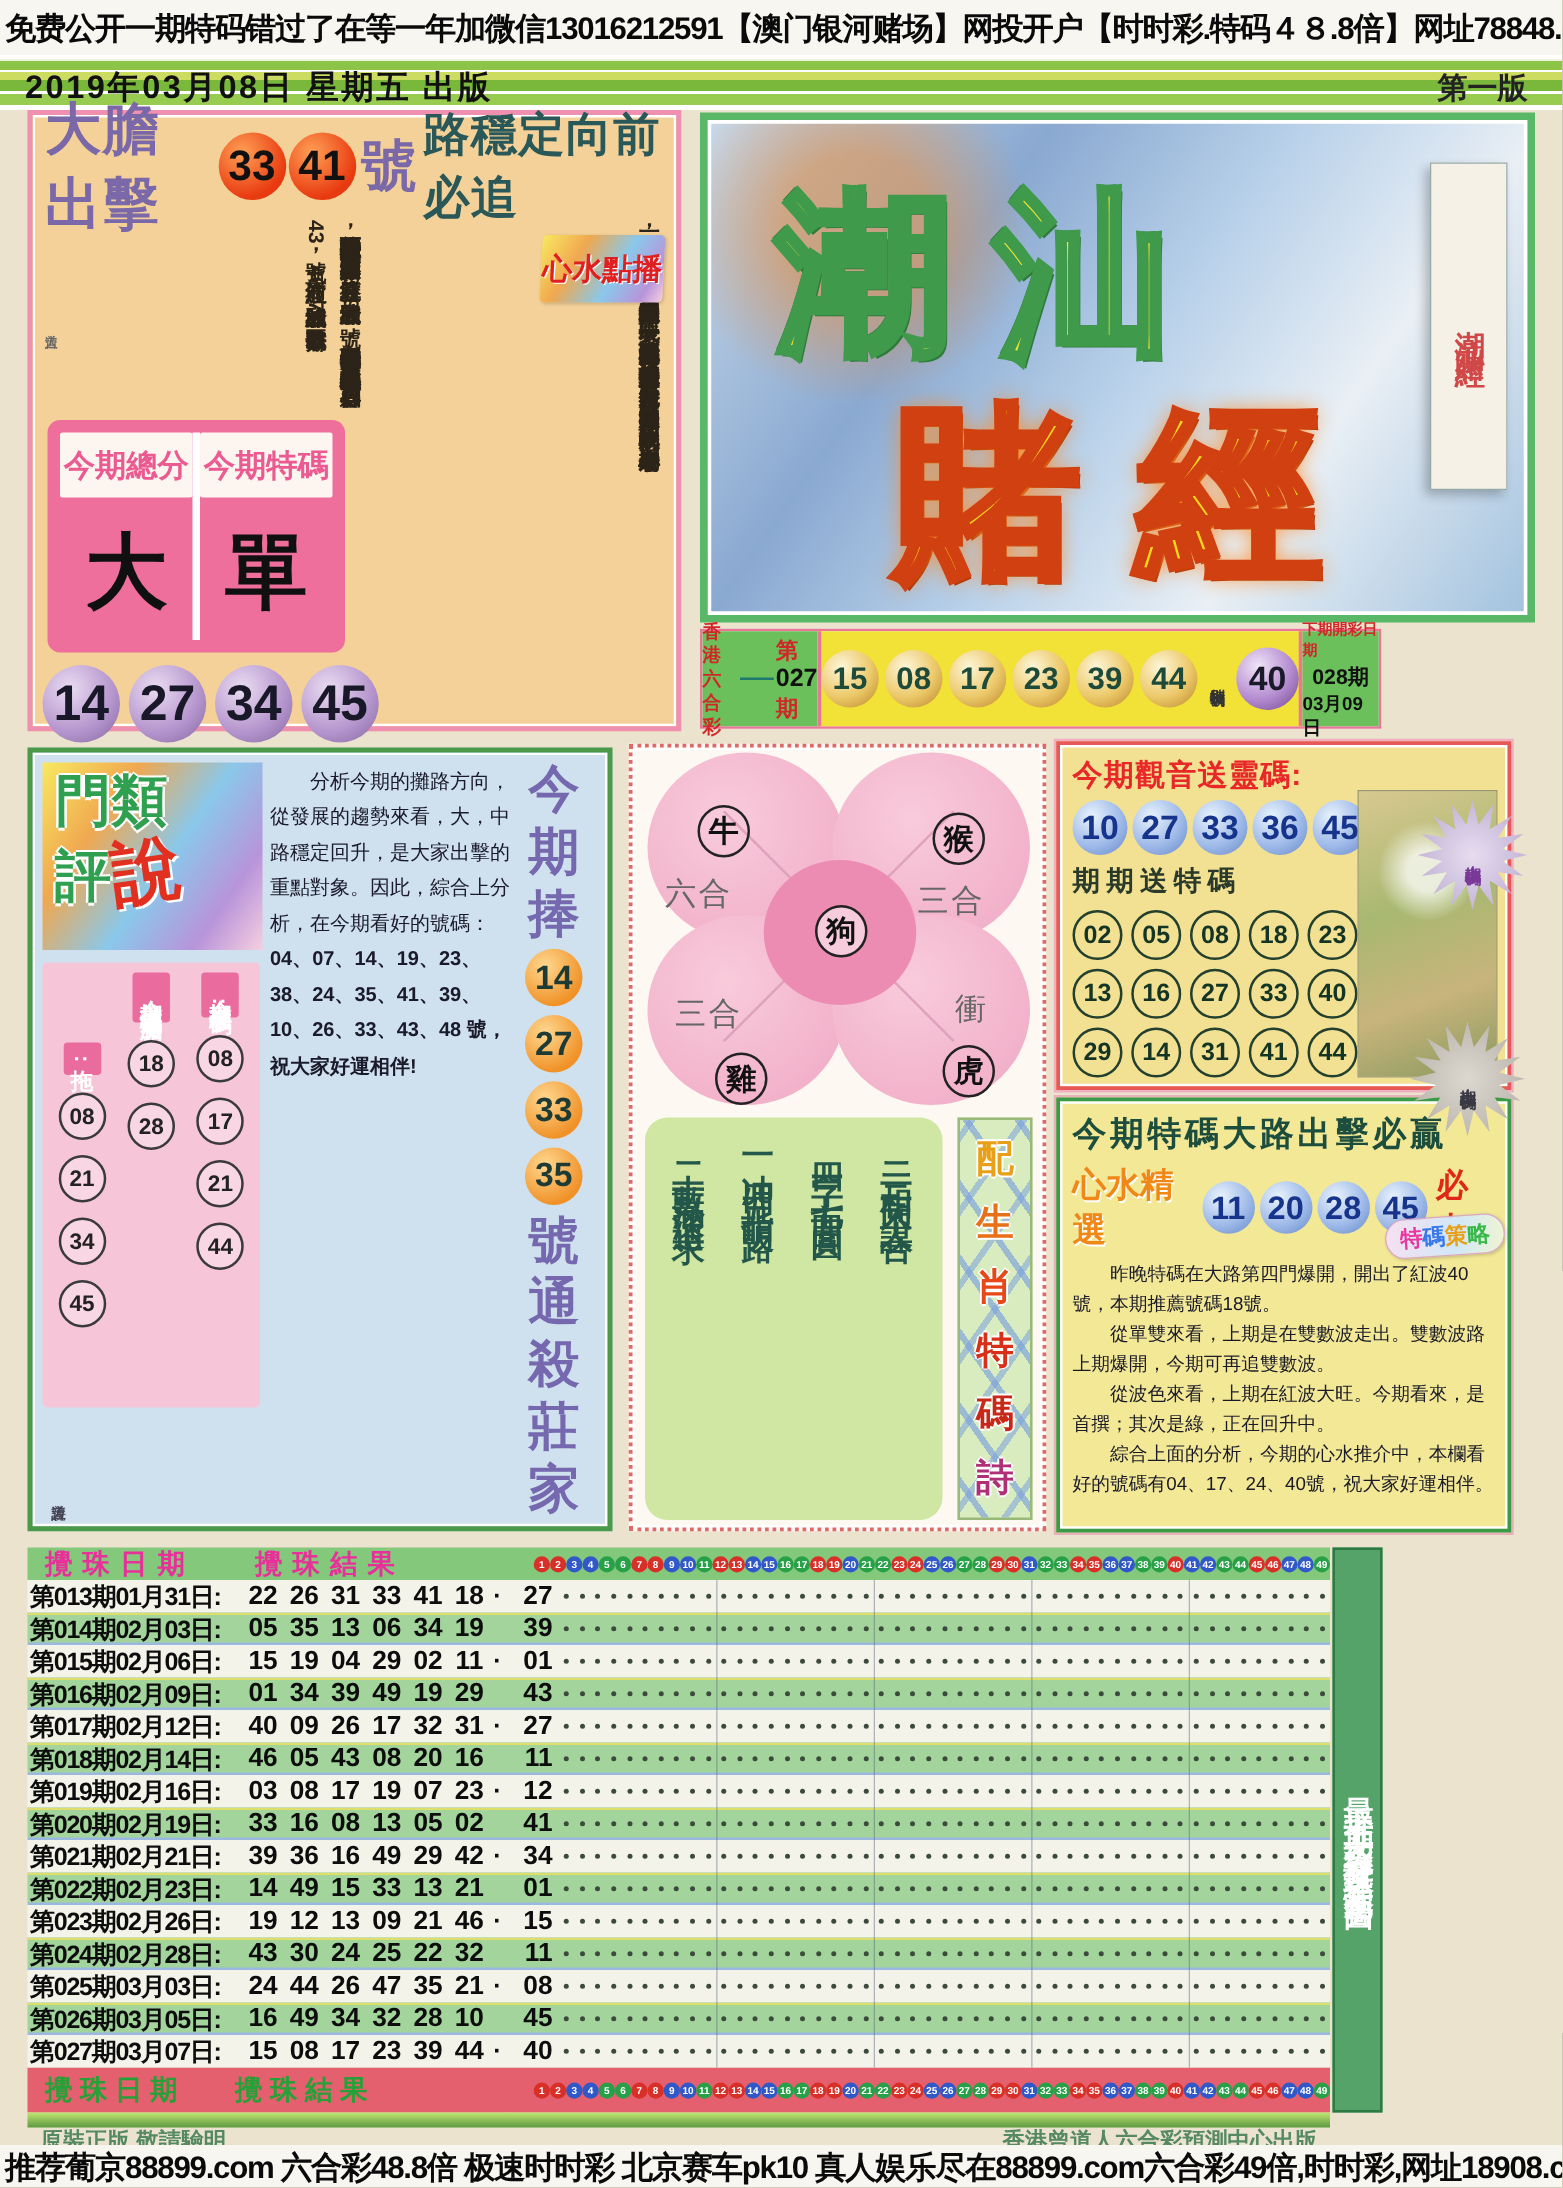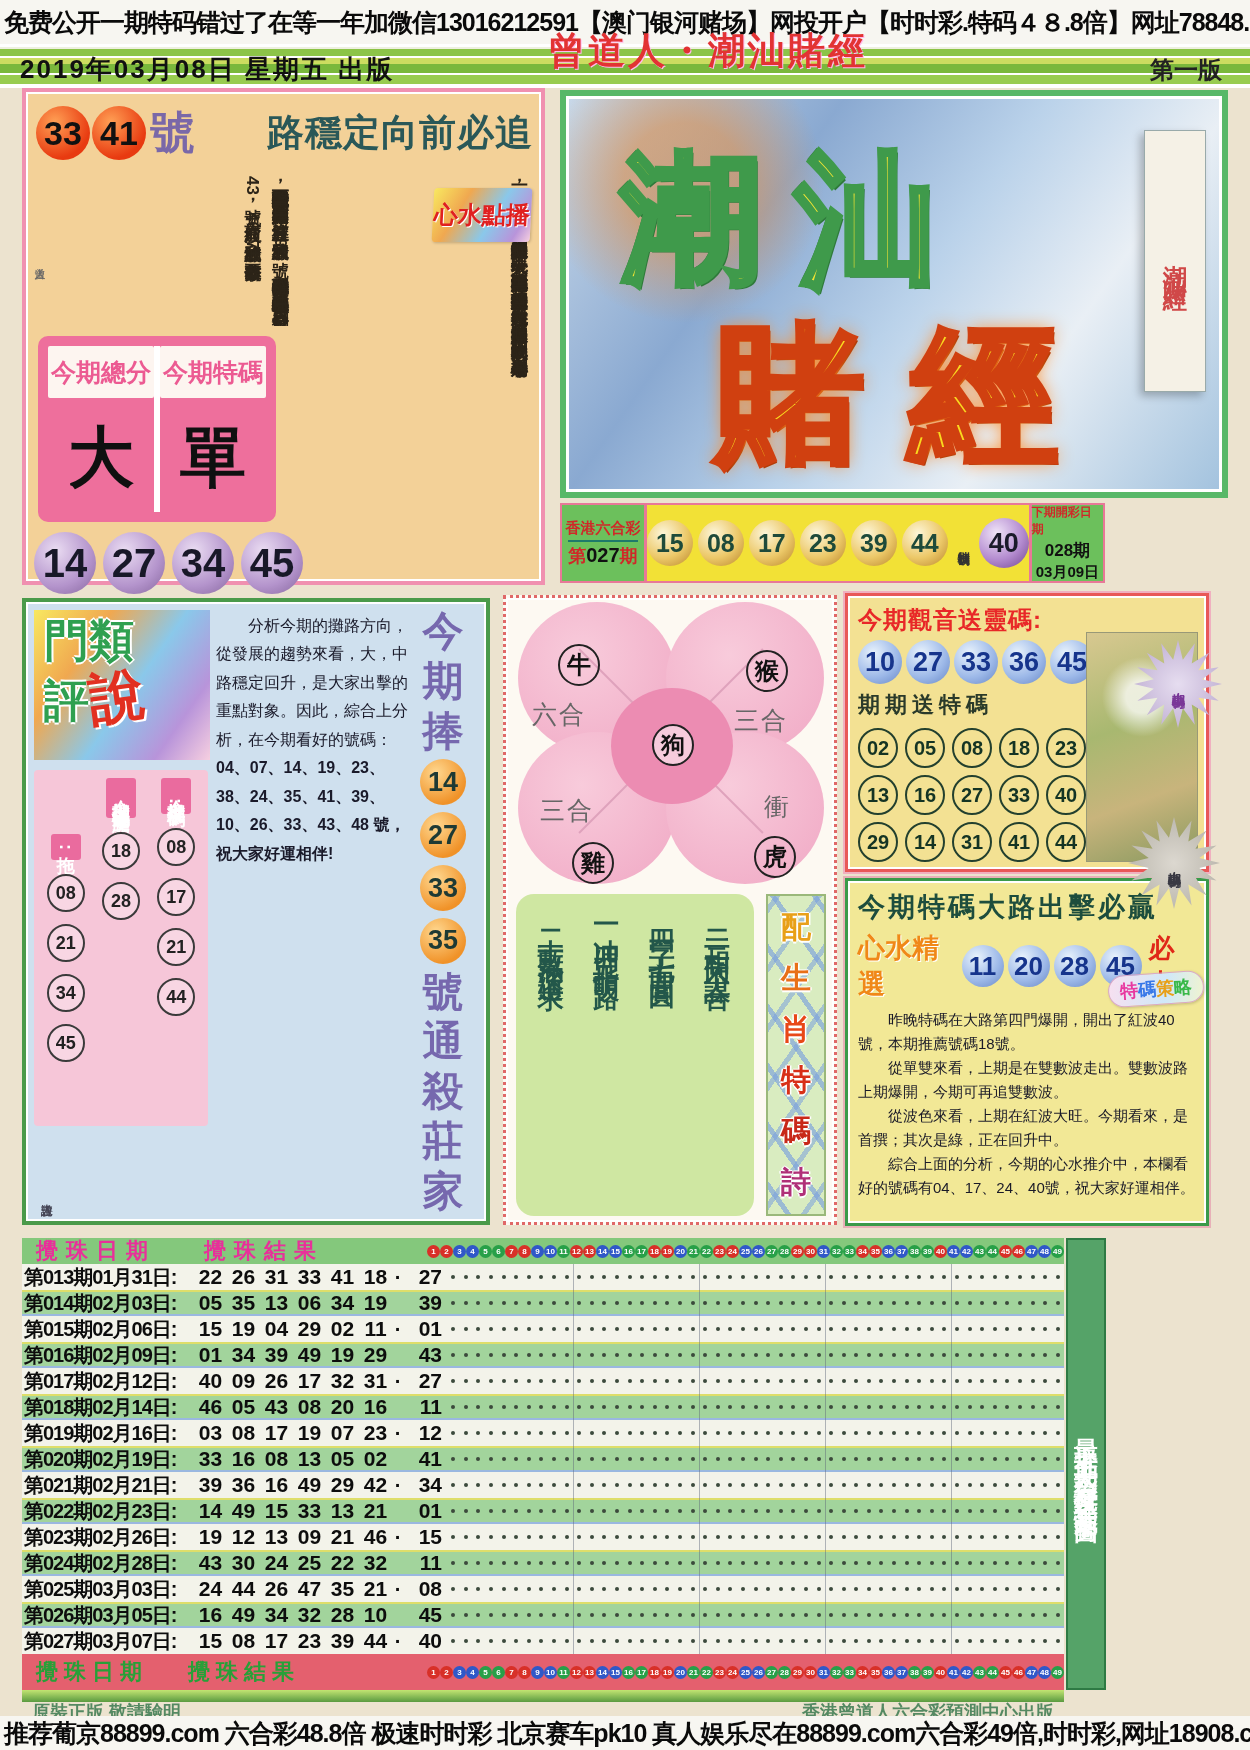--- a/index.html
+++ b/index.html
@@ -32,21 +32,21 @@
   #logo-line2{position:absolute;left:150px;top:200px;font-size:148px;font-weight:bold;color:#f9d91f;
     letter-spacing:46px;-webkit-text-stroke:5px #d04010;
     text-shadow:0 0 18px #ff8820,3px 3px 0 #a02800;}
   #logo-spine{position:absolute;right:16px;top:34px;width:62px;height:262px;background:#f5f1e6;
     border:1px solid #9aa;box-shadow:-4px 4px 8px rgba(0,0,0,.25);display:flex;align-items:center;justify-content:center;}
   #logo-spine span{writing-mode:vertical-rl;font-size:24px;font-weight:bold;color:#d04848;letter-spacing:8px;}
 
   
   #draw-strip{position:absolute;left:560px;top:503px;width:545px;height:80px;display:flex;
     border:2px solid #e87898;background:#fff;}
-  #ds-brand{width:92px;background:#6cc05c;display:flex;flex-direction:column;align-items:center;justify-content:center;gap:2px;}
+  #ds-brand{width:92px;background:#6cc05c;display:flex;flex-direction:row;align-items:center;justify-content:center;gap:2px;}
   #ds-brand .b1{font-size:15px;font-weight:bold;color:#d02828;}
   #ds-brand .hr{width:70px;height:2px;background:#1e7a6a;}
   #ds-brand .b2{font-size:18px;font-weight:bold;color:#d02828;}
   #ds-brand .b2 b{color:#111;font-size:20px;}
   #ds-balls{flex:1;background:#f2e136;display:flex;align-items:center;justify-content:center;gap:5px;border-left:3px solid #e87898;border-right:3px solid #e87898;}
   .ball{display:inline-flex;align-items:center;justify-content:center;border-radius:50%;font-weight:bold;}
   .gold{width:46px;height:46px;background:radial-gradient(circle at 35% 30%,#fdf6d8,#ecc868 55%,#b8842a);color:#1e4a3a;font-size:25px;}
   #ds-sp-label{writing-mode:vertical-rl;font-size:12px;font-weight:bold;color:#333;margin:0 2px;letter-spacing:1px;}
   .purple-sp{width:50px;height:50px;background:radial-gradient(circle at 35% 30%,#f0e4f8,#b48cd0 55%,#70428e);color:#1a1a2a;font-size:27px;}
   #ds-next{width:80px;background:#6cc05c;display:flex;flex-direction:column;align-items:center;justify-content:center;gap:1px;}
@@ -211,21 +211,20 @@
 <body>
 
 <div id="page" data-name="newspaper-page">
 
   <div class="ad-banner" id="ad-top" data-name="top-ad-banner">
     <span data-name="top-ad-text">免费公开一期特码错过了在等一年加微信13016212591【澳门银河赌场】网投开户【时时彩.特码４８.8倍】网址78848.com</span>
   </div>
 
   <div id="masthead" data-name="masthead-stripes"></div>
   <div id="date-line" data-name="publication-date">2019年03月08日 星期五 出版</div>
-  <div id="masthead-title" data-name="masthead-title">曾道人・潮汕賭經</div>
   <div id="edition" data-name="edition-label">第一版</div>
 
   <div id="logo-box" data-name="logo-box">
     <div id="logo-line1" data-name="logo-title-line1">潮汕</div>
     <div id="logo-line2" data-name="logo-title-line2">賭經</div>
     <div id="logo-spine" data-name="booklet-spine">
       <span data-name="booklet-spine-text">潮汕賭經</span>
     </div>
   </div>
 
@@ -249,20 +248,21 @@
     </div>
     <div id="ds-next" data-name="next-draw-box">
       <span class="n1" data-name="next-draw-label">下期開彩日期</span>
       <span class="n2" data-name="next-draw-issue">028期</span>
       <span class="n3" data-name="next-draw-date">03月09日</span>
     </div>
   </div>
 
   <div id="art-box" data-name="lead-article-box">
     <div id="art-headline" data-name="lead-headline">
+      <span class="hl-purple" data-name="headline-left-text">大膽出擊</span>
       <span data-name="headline-balls" style="display:flex;gap:2px;">
           <span class="ball hl-ball" data-name="headline-ball">33</span>
           <span class="ball hl-ball" data-name="headline-ball">41</span>
         </span>
       <span class="hl-purple" data-name="headline-suffix">號</span>
       <span class="hl-right" data-name="headline-right-text">路穩定向前必追</span>
     </div>
     <div id="art-text-r" class="vtext" data-name="article-text-right">以上一期的攪珠結果看來，所得出的目前的攤珠走勢，從整體的格局看來，仍然是以大細路反復的走勢，表現十分大旺，而中路方向的表現近來亦走勢回穩，值得在今期的攪珠一番留意。另外在色波方面看來，近期的三波走勢反復向旺，表現則較為大旺，今期則要小心看帶。</div>
     <div id="art-text-l" class="vtext" data-name="article-text-left">以上面的分析得出今期的攪珠走勢可看重往中路方向來出擊，其中的第二門和第四門可大力追捧。勝算紅波18號和綠波19號，在平特方向的表現都十分活躍，另外還有四只號碼心水較為極佳，分別是綠波16號和43號，而紅波46號和綠波07號亦要一齊出擊。</div>
     <div id="art-byline" data-name="article-byline">曾道人</div>

